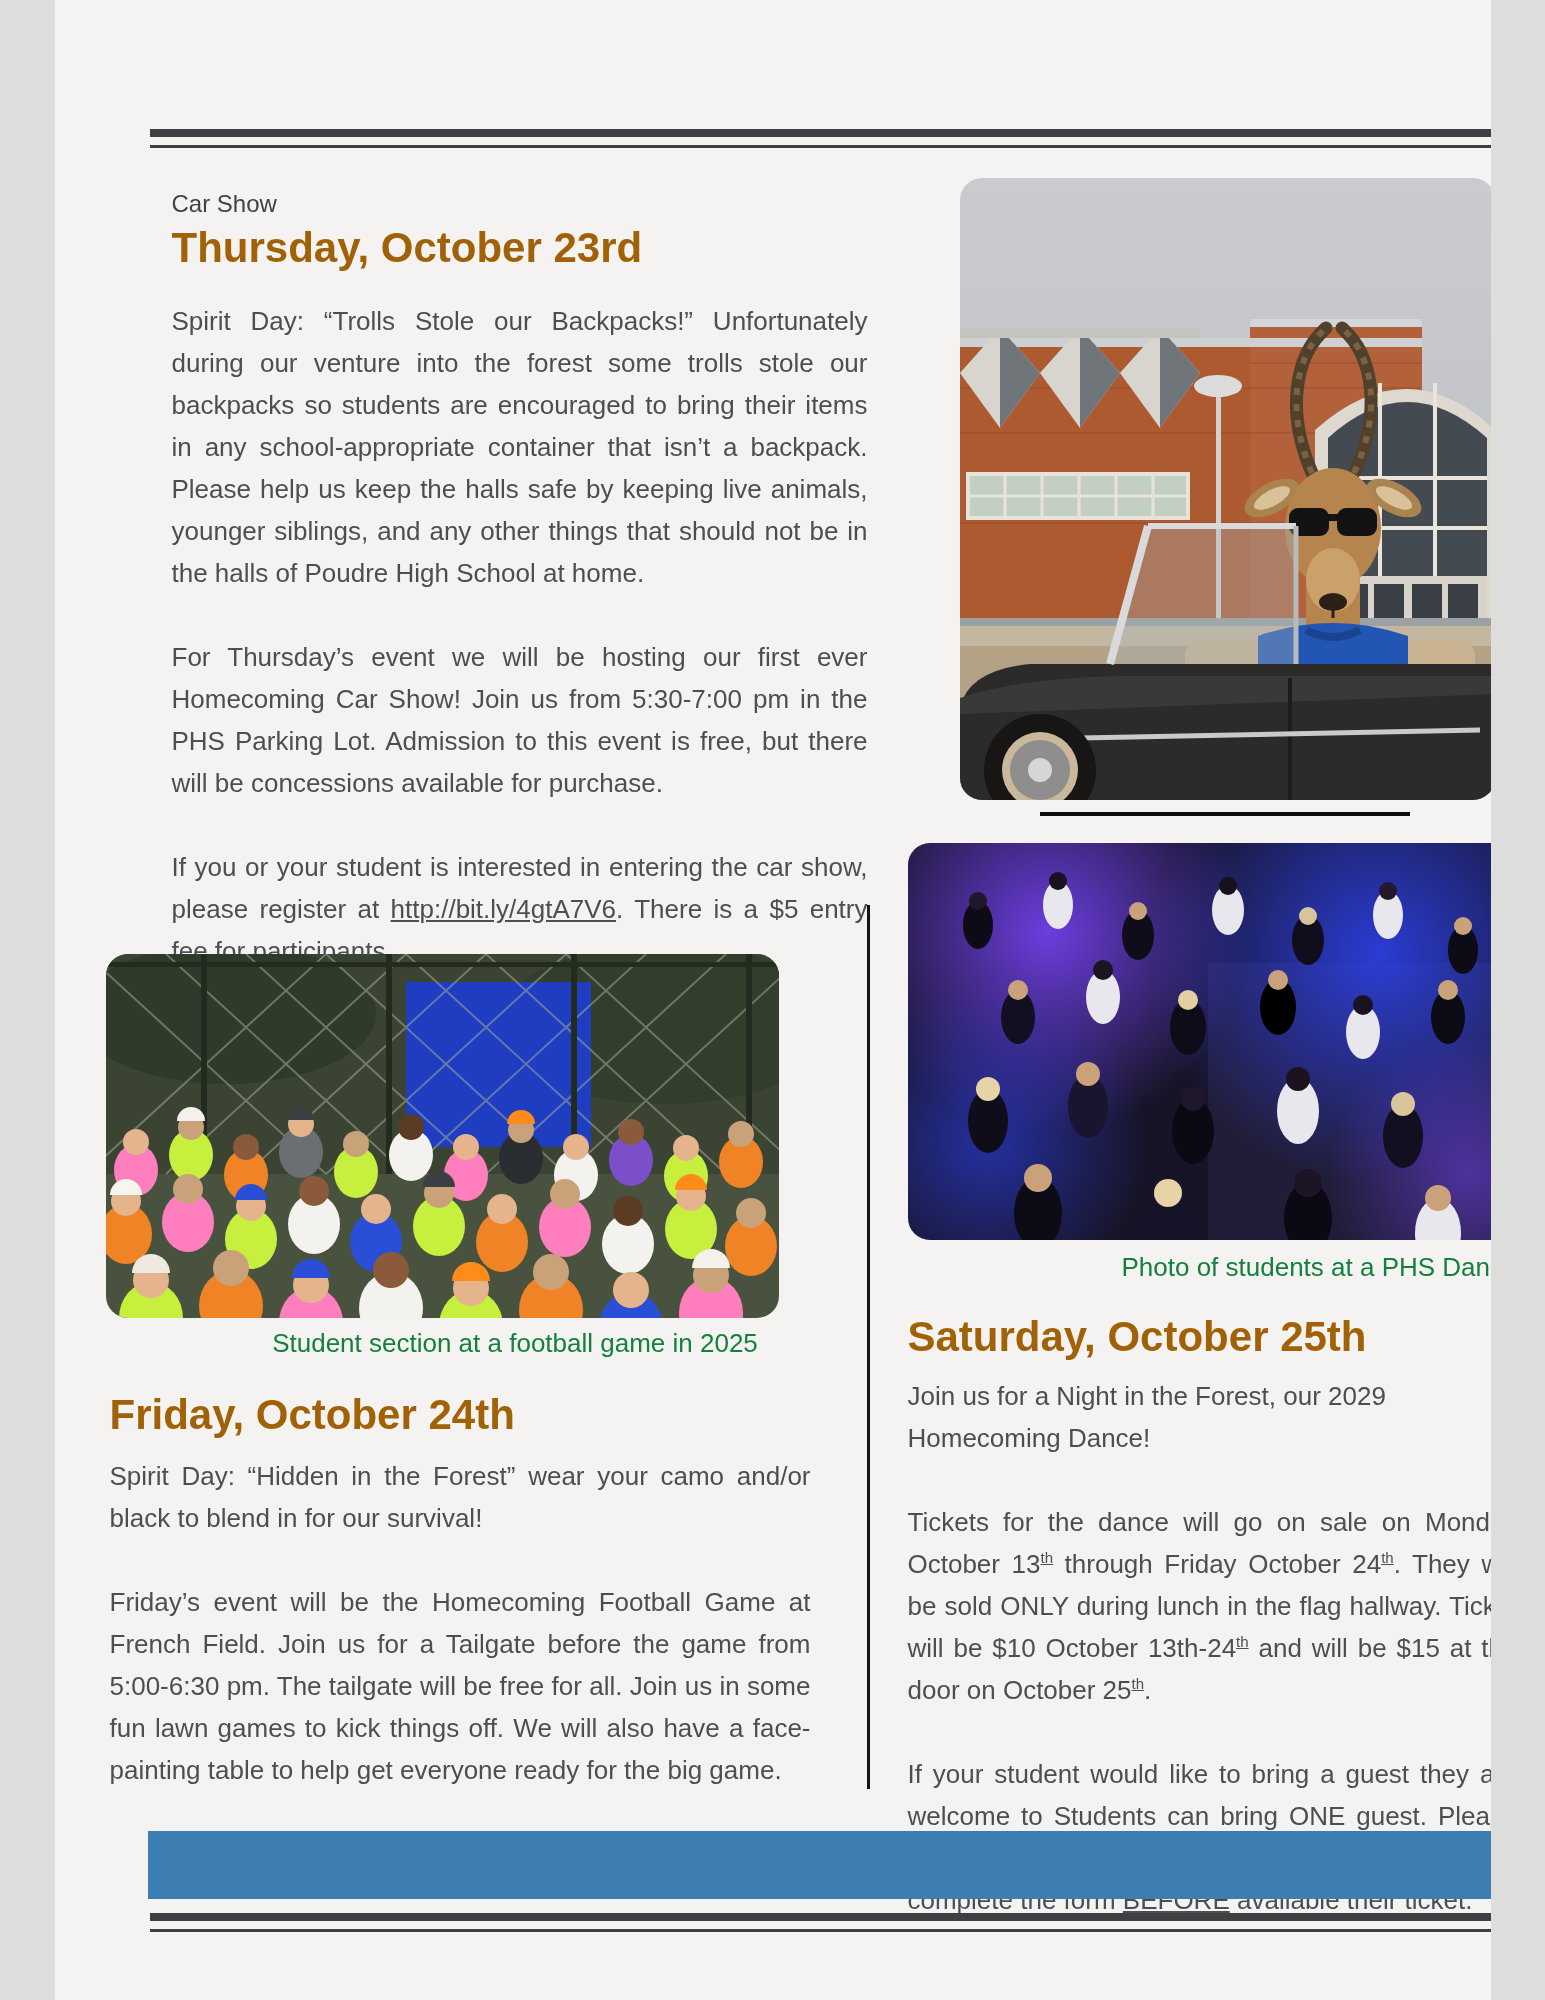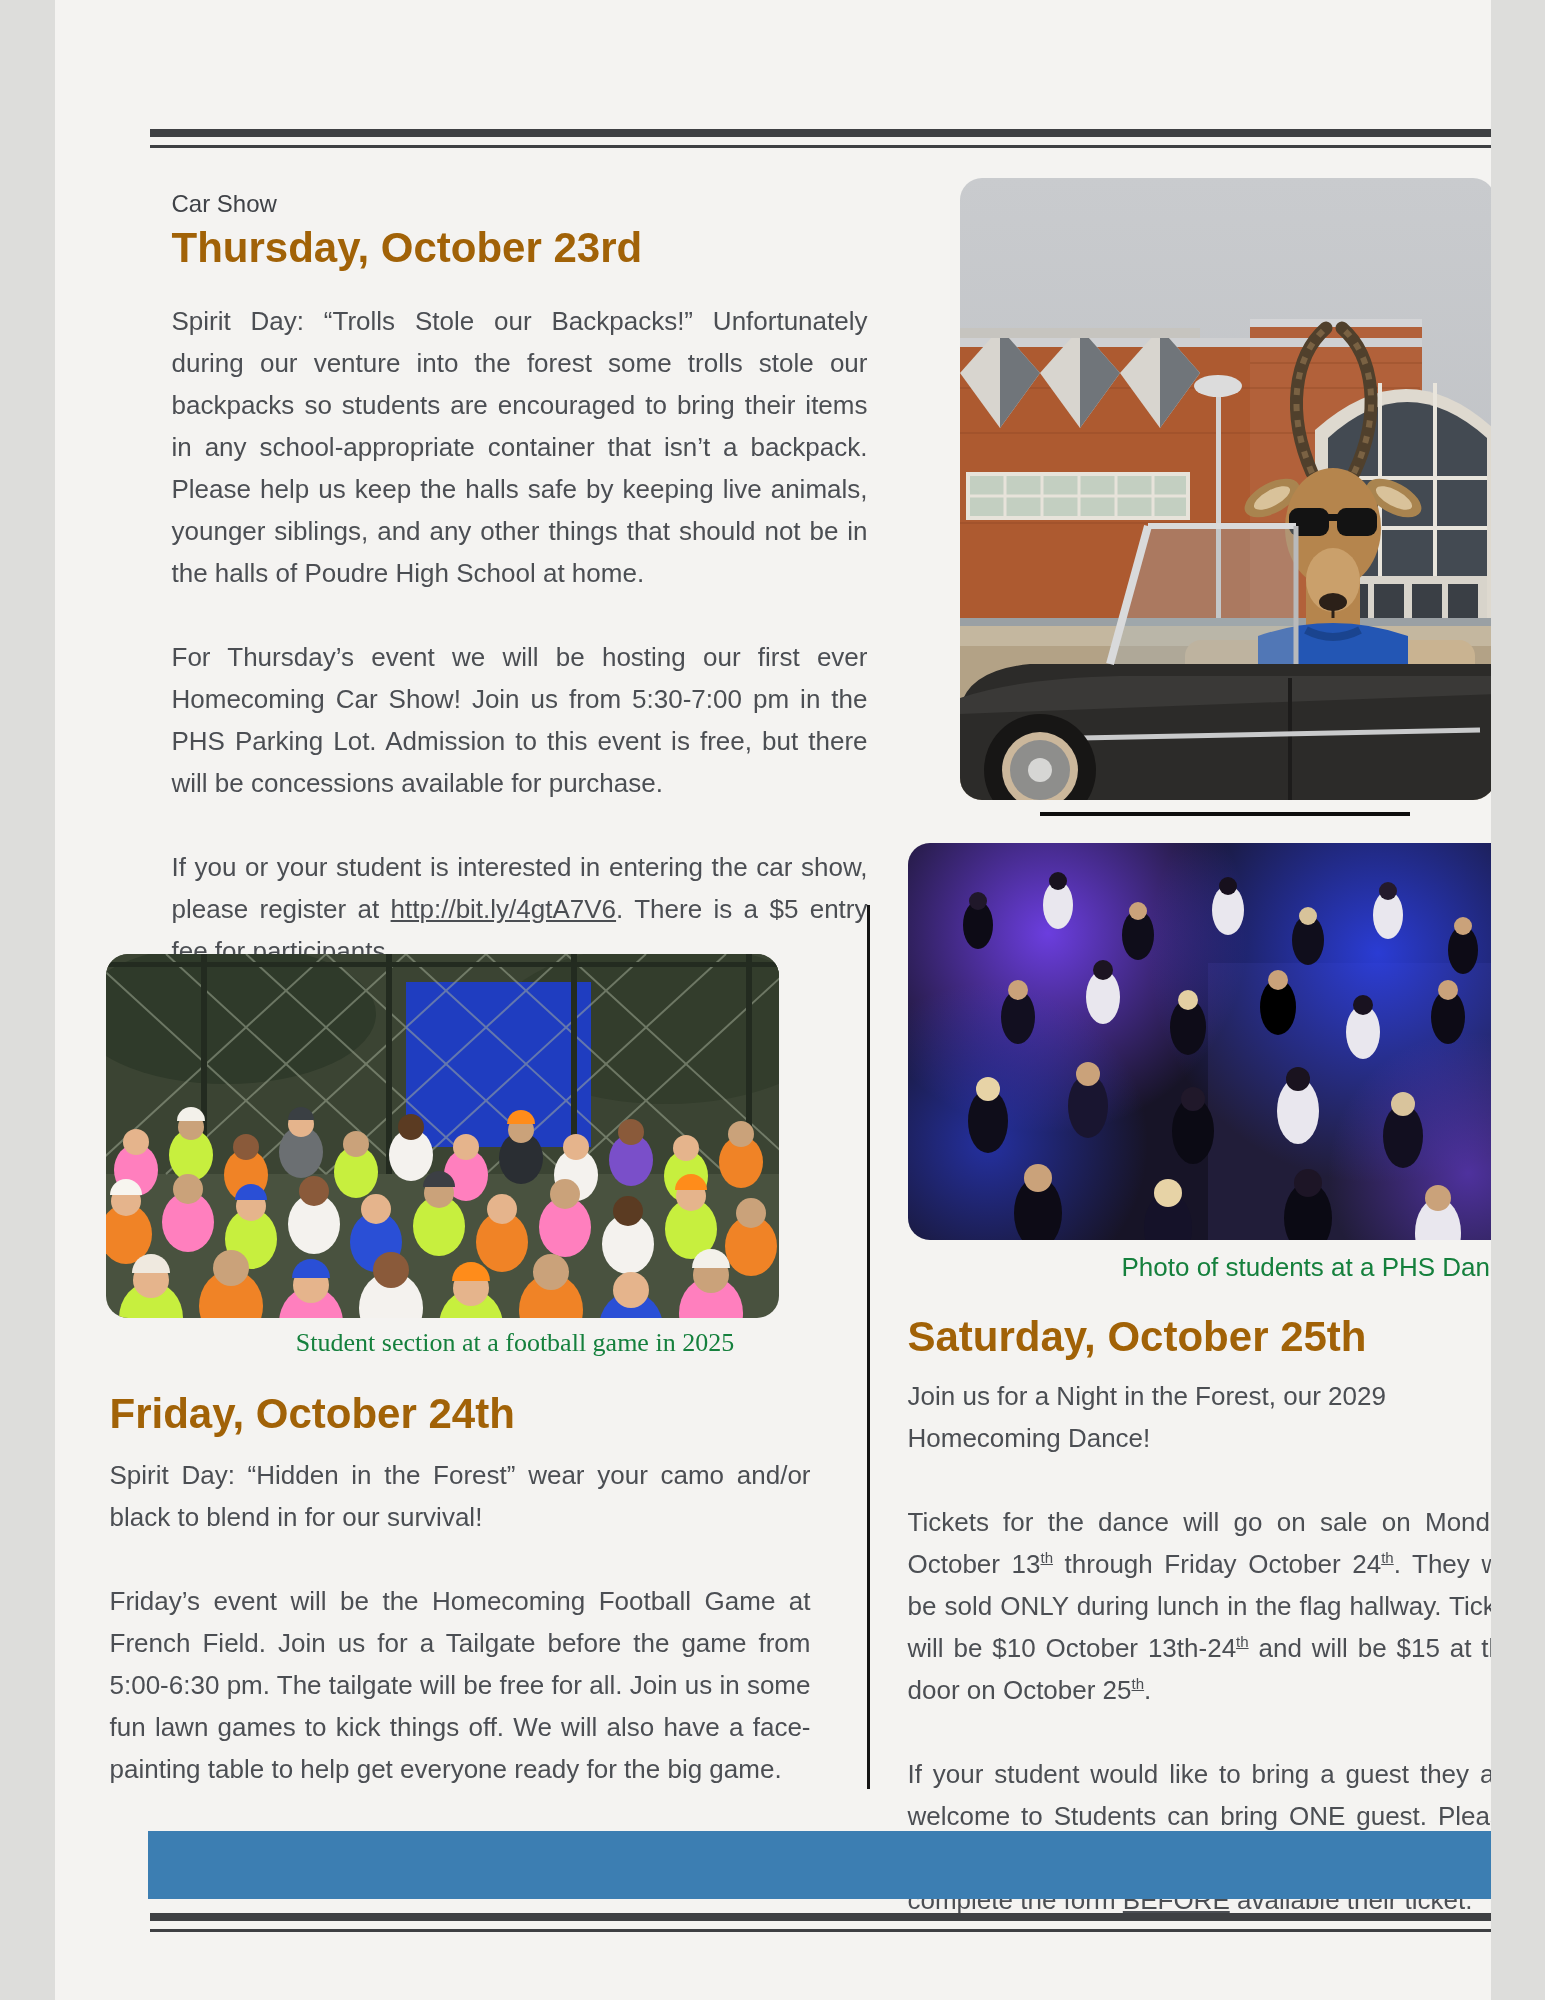--- a/index.html
+++ b/index.html
@@ -25,21 +25,21 @@
   .sec-thursday{position:absolute;left:117px;top:190px;width:696px;}
   .photo-car{left:905px;top:178px;width:535px;height:622px;}
   .under-car-rule{position:absolute;left:985px;top:812px;width:370px;height:4px;background:#0d0d0d;}
 
   .photo-dance{left:853px;top:843px;width:610px;height:397px;}
   .col-right{position:absolute;left:853px;top:1252px;width:610px;}
   .caption-dance{text-align:right;margin-bottom:30px;}
 
   .photo-football{left:51px;top:954px;width:673px;height:364px;}
   .col-friday{position:absolute;left:55px;top:1328px;width:701px;}
-  .caption-football{text-align:center;padding-left:110px;margin-bottom:32px;font-family:Liberation Serif, serif;}
+  .caption-football{text-align:center;padding-left:110px;margin-bottom:32px;}
 
   .v-divider{position:absolute;left:812px;top:905px;width:3px;height:884px;background:#141414;}
   .blue-bar{position:absolute;left:93px;top:1831px;width:1364px;height:68px;background:#3c7eb2;}
 </style>
 </head>
 <body>
 
 <div class="page">
 
   <div class="rule-thick" style="top:129px;"></div>

